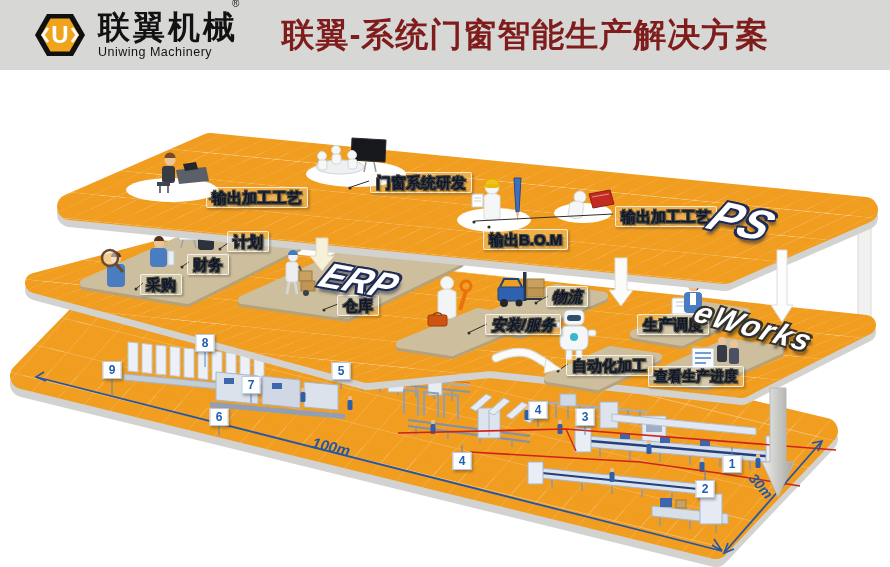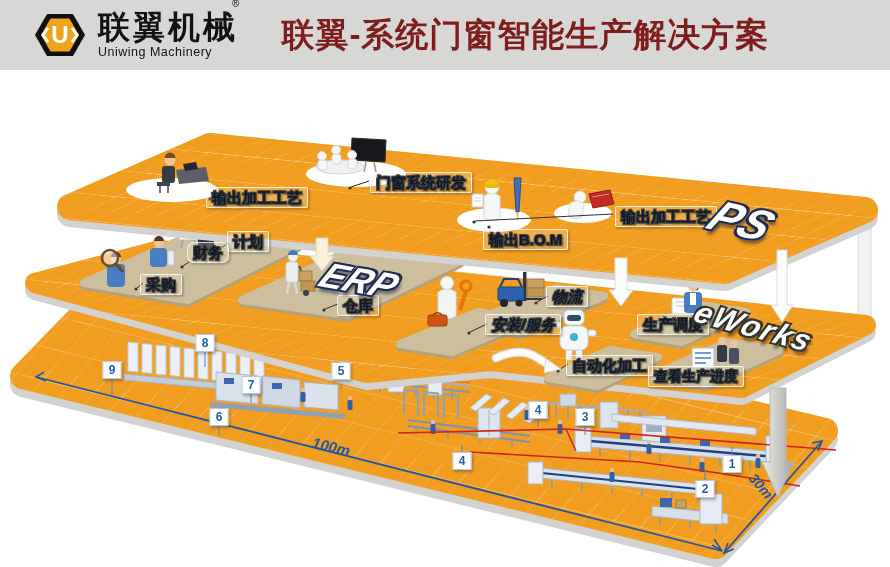--- a/index.html
+++ b/index.html
@@ -396,21 +396,21 @@
           <polygon points="546,359 561,369 544,373" fill="#fbfbfa" stroke="#d9d9d6"></polygon>
         </g>
       </g>
     </svg>
 
     <div class="lbl" style="left:206px;top:117px;">输出加工工艺</div>
     <div class="lbl" style="left:370px;top:102px;">门窗系统研发</div>
     <div class="lbl" style="left:483px;top:159px;">输出B.O.M</div>
     <div class="lbl" style="left:615px;top:136px;">输出加工工艺</div>
     <div class="lbl" style="left:227px;top:161px;">计划</div>
-    <div class="lbl" style="left:187px;top:172px;border-radius:7px;">财务</div>
+    <div class="lbl" style="left:187px;top:184px;">财务</div>
     <div class="lbl" style="left:140px;top:204px;">采购</div>
     <div class="lbl" style="left:337px;top:225px;">仓库</div>
     <div class="lbl" style="left:546px;top:216px;font-style:italic;">物流</div>
     <div class="lbl" style="left:485px;top:244px;font-style:italic;">安装/服务</div>
     <div class="lbl" style="left:637px;top:244px;">生产调度</div>
     <div class="lbl" style="left:566px;top:285px;">自动化加工</div>
     <div class="lbl sm" style="left:648px;top:296px;">查看生产进度</div>
 
     <div class="biglogo lg-ps">PS</div>
     <div class="biglogo lg-erp">ERP</div>

